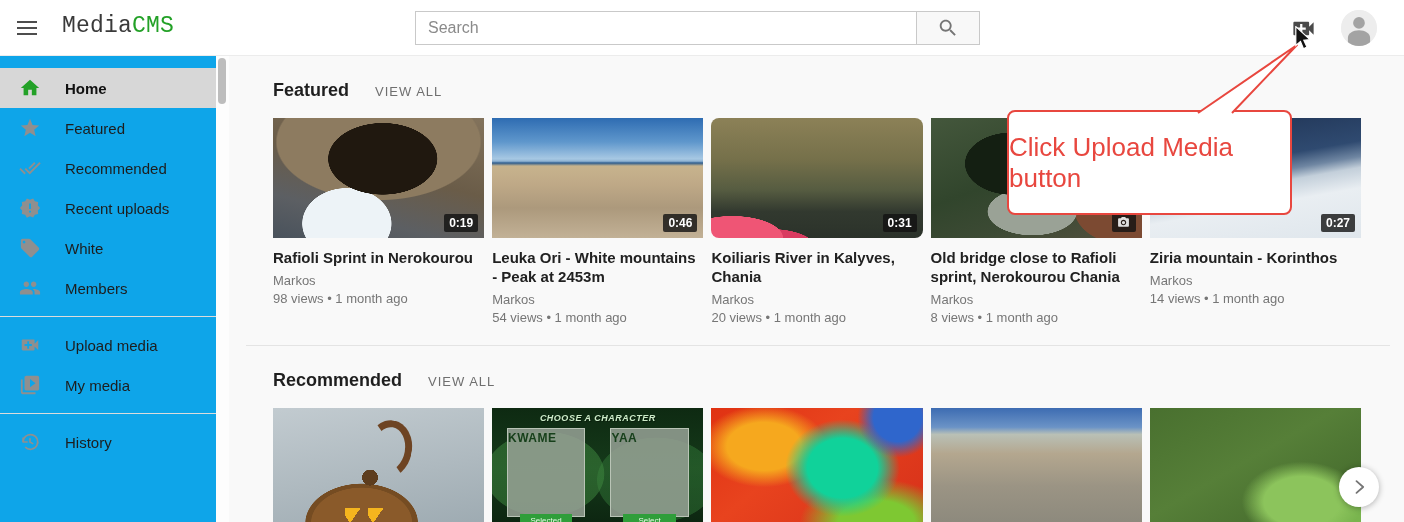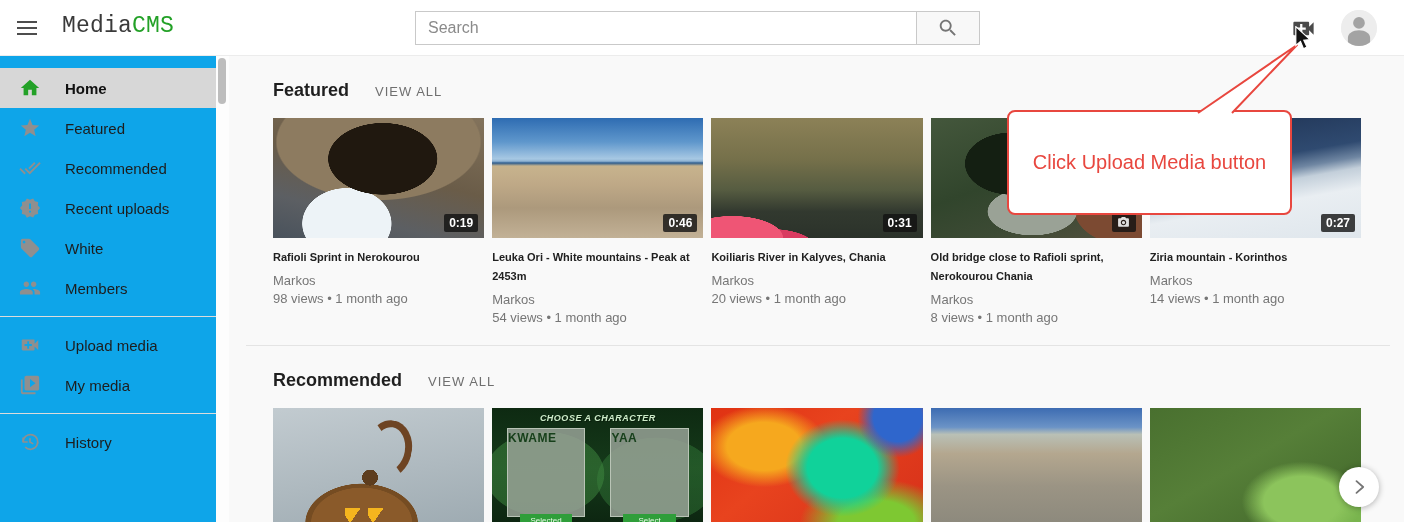--- a/index.html
+++ b/index.html
@@ -33,38 +33,38 @@
   .vscroll{position:absolute;left:216px;top:56px;width:13px;height:466px;background:#fdfdfd;z-index:21;}
   .vscroll .thumbb{position:absolute;left:2px;top:2px;width:8px;height:46px;border-radius:4px;background:#bdbdbd;}
   
   .main{position:absolute;left:229px;top:56px;width:1175px;}
   .section-head{display:flex;align-items:baseline;margin:24px 0 0 44px;}
   .section-title{font-size:18px;font-weight:700;color:#1f1f1f;}
   .view-all{margin-left:26px;font-size:13px;color:#6f6f6f;letter-spacing:1px;text-decoration:none;cursor:pointer;}
   .card-row{display:flex;gap:8px;margin:17px 0 0 44px;width:1088px;}
   .card{flex:1;min-width:0;cursor:pointer;}
   .thumb{position:relative;width:100%;height:120px;overflow:hidden;}
-  .card-title{margin-top:10px;font-size:11px;line-height:19px;font-weight:700;color:#212121;}
+  .card-title{margin-top:10px;font-size:15px;line-height:19px;font-weight:700;color:#212121;}
   .card-author{margin-top:6px;font-size:13px;color:#767676;}
   .card-meta{margin-top:3px;font-size:13px;color:#767676;}
   .duration{position:absolute;right:6px;bottom:6px;background:rgba(18,18,18,.8);color:#fff;
     font-size:12px;font-weight:700;padding:2px 5px;border-radius:2px;line-height:14px;}
   .badge-cam{display:flex;align-items:center;justify-content:center;width:24px;height:19px;padding:2px 3px;}
   .main-divider{border:none;border-top:1px solid #e4e4e4;margin:20px 14px 0 17px;}
   
   .t-fountain{background:
     radial-gradient(ellipse 26% 30% at 52% 34%, #20180f 0 99%, rgba(32,24,15,0) 100%),
     radial-gradient(ellipse 30% 42% at 35% 88%, #edf3f7 0 70%, rgba(237,243,247,0) 71%),
     radial-gradient(ellipse 80% 80% at 50% 20%, #8d7b60 0 60%, rgba(141,123,96,0) 61%),
     linear-gradient(195deg,#83735c 0%,#6a5c48 45%,#5c5f63 75%,#49525c 100%);}
   .t-leuka{background:linear-gradient(180deg,#2e6cb2 0%,#5f97cc 20%,#a7c8e3 34%,#8fb3d3 36%,#2d5d8e 37.5%,#c7b38d 40%,#bfa987 55%,#ac997c 75%,#c2b196 100%);}
   .t-river{background:
     radial-gradient(ellipse 34% 26% at 10% 100%, #ef5575 0 70%, rgba(239,85,117,0) 71%),
     radial-gradient(ellipse 30% 22% at 28% 108%, #d93b60 0 70%, rgba(217,59,96,0) 71%),
-    linear-gradient(180deg,#8c8157 0%,#75704a 35%,#565c41 60%,#32392f 78%,#2b322a 100%);}
+    linear-gradient(180deg,#8c8157 0%,#75704a 35%,#565c41 60%,#32392f 78%,#2b322a 100%); border-radius: 8px;}
   .t-bridge{background:
     radial-gradient(ellipse 22% 26% at 38% 38%, #141f12 0 99%, rgba(20,31,18,0) 100%),
     radial-gradient(ellipse 30% 28% at 48% 78%, #9aa296 0 70%, rgba(154,162,150,0) 71%),
     radial-gradient(ellipse 40% 50% at 92% 75%, #7c4a32 0 60%, rgba(124,74,50,0) 61%),
     linear-gradient(160deg,#44573c 0%,#31452c 45%,#3c4a34 70%,#55503f 100%);}
   .t-ziria{background:linear-gradient(170deg,#1d3050 0%,#2f4a70 38%,#6f86a2 48%,#c3cfda 55%,#e9eef2 68%,#dfe6ec 100%);}
   .t-pumpkin{background:
     radial-gradient(circle 8px at 46% 58%, #5d3d1e 0 99%, rgba(93,61,30,0) 100%),
     radial-gradient(ellipse 34% 42% at 42% 96%, #8a5a2a 0 70%, #754c22 71% 78%, rgba(117,76,34,0) 79%),
     linear-gradient(170deg,#c2cbd0 0%,#aeb9bf 55%,#9daab1 100%);}
@@ -95,21 +95,21 @@
     font-style:italic;color:#cdebc9;text-shadow:1px 1px 0 #0a1f0c;white-space:nowrap;letter-spacing:.5px;}
   .gpanel{position:absolute;top:17%;width:37%;height:74%;background:rgba(152,162,150,.85);border:1px solid #b9c4b6;}
   .gp-l{left:7%}.gp-r{right:7%}
   .gpanel span{display:block;font-size:12px;font-weight:700;color:#17401b;margin-top:2px;letter-spacing:.5px;}
   .gbtn{position:absolute;bottom:0;width:25%;background:#2f9e3a;color:#eafbe9;font-size:8px;text-align:center;padding:2px 0 3px;}
   .gb-l{left:13%}.gb-r{right:13%}
   
   .callout-wrap{position:absolute;left:0;top:0;z-index:50;pointer-events:none;}
   .callout-box{position:absolute;left:1007px;top:110px;width:285px;height:105px;background:#fff;
     border:2px solid #e8473f;border-radius:8px;display:flex;align-items:center;justify-content:center;}
-  .callout-box span{color:#e8473f;font-size:20px;}
+  .callout-box span{color:#e8473f;font-size:26px;}
   .callout-tail{position:absolute;left:1180px;top:36px;}
   .cursor-icon{position:absolute;left:1294px;top:26px;z-index:60;}
   
   .next-btn{position:absolute;left:1339px;top:467px;width:40px;height:40px;border-radius:50%;
     background:#fff;border:none;box-shadow:0 1px 6px rgba(0,0,0,.3);cursor:pointer;z-index:40;
     display:flex;align-items:center;justify-content:center;color:#757575;}
 </style>
 </head>
 <body>
 

